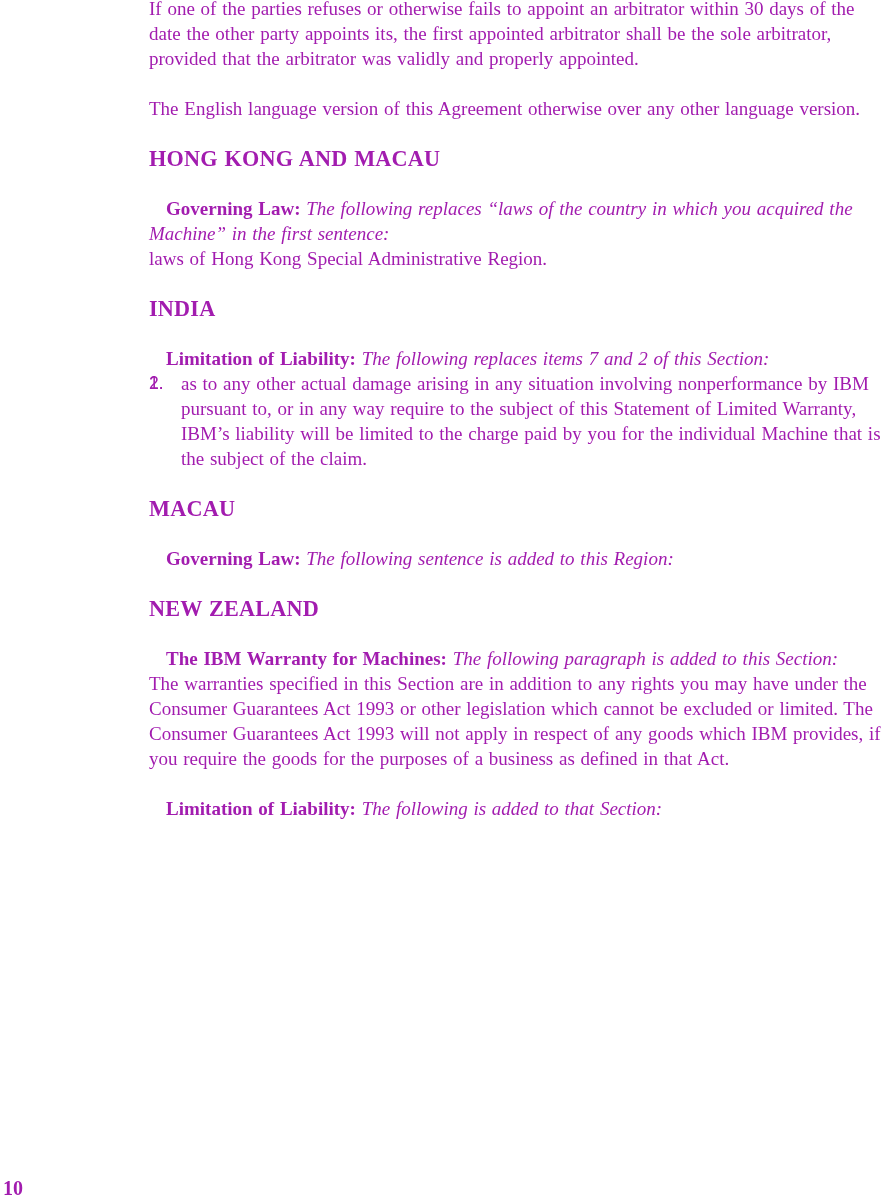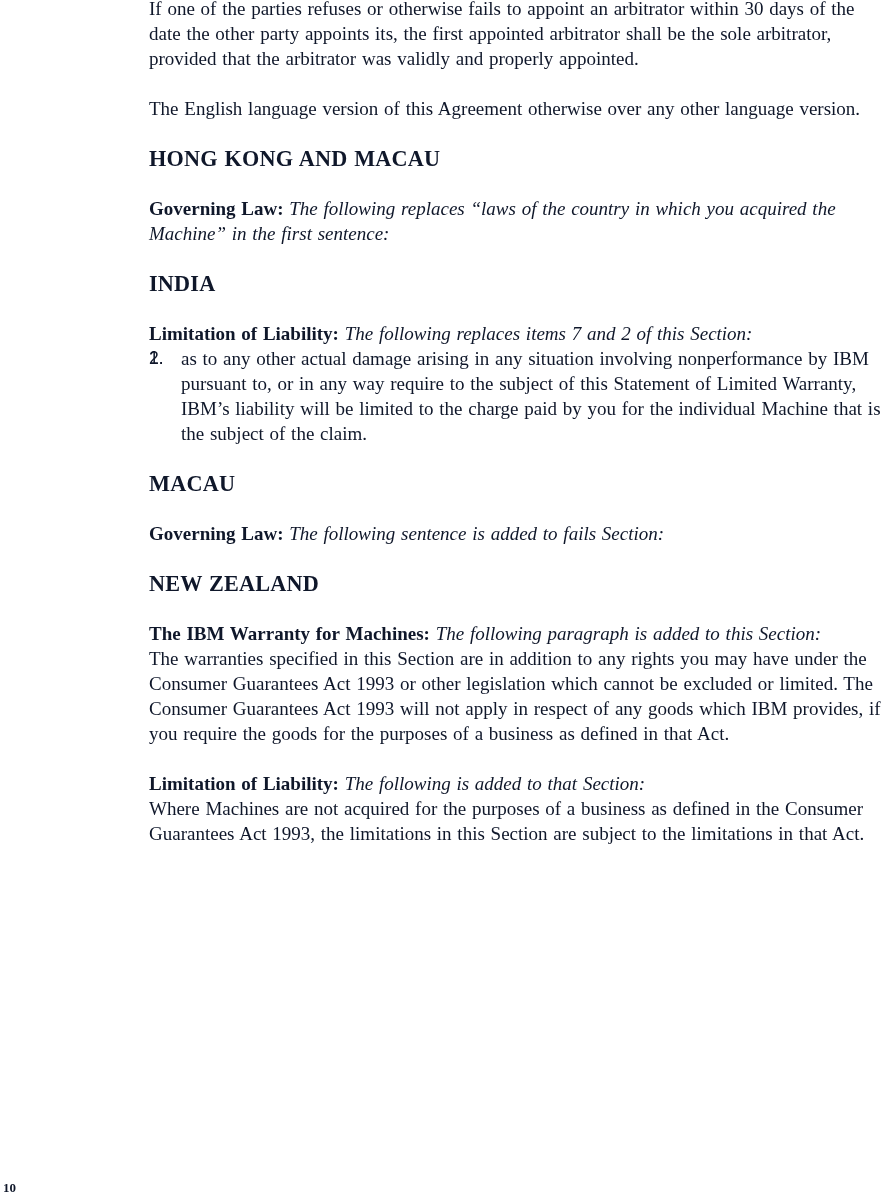--- a/index.html
+++ b/index.html
@@ -7,97 +7,97 @@
     padding: 0;
     background: #ffffff;
   }
   .page {
     position: relative;
     width: 884px;
     height: 1199px;
     background: #ffffff;
     overflow: hidden;
     font-family: "Liberation Serif", serif;
-    color: #0f172a;
+    color: #a21caf;
   }
   .content {
     position: absolute;
     left: 149px;
     top: -4px;
     width: 737px;
     font-size: 19px;
     line-height: 25px;
     word-spacing: 1px;
     text-align: left;
   }
   .block { margin: 0 0 25px 0; }
   .block.no-gap { margin-bottom: 0; }
   .heading {
     font-weight: bold;
     letter-spacing: 0.2px;
     margin: 0 0 25px 0;
   }
-  .lead { font-weight: bold; }
+  .lead { font-weight: bold; margin-left: 17px; }
   .ital { font-style: italic; }
   .olist { margin: 0 0 25px 0; }
   .olist-item {
     position: relative;
     padding-left: 32px;
   }
   .olist-marker {
     position: absolute;
     left: 0;
     top: 0;
     font-family: "Liberation Sans", sans-serif;
     font-size: 17.5px;
     line-height: 25px;
   }
   .page-number {
     position: absolute;
     left: 3px;
     top: 1177px;
     font-weight: bold;
-    font-size: 13px;
+    font-size: 20px;
     line-height: 22px;
   }
 </style>
 </head>
 <body>
 
 <div class="page">
   <div class="content">
 
     <p class="block"><span>If one of the parties refuses or otherwise fails to appoint an arbitrator within 30 days of the date the other party appoints its, the first appointed arbitrator shall be the sole arbitrator, provided that the arbitrator was validly and properly appointed.</span></p>
 
     <p class="block"><span>The English language version of this Agreement otherwise over any other language version.</span></p>
 
     <h3 class="heading"><span>HONG KONG AND MACAU</span></h3>
 
-    <p class="block"><span class="lead">Governing Law:</span> <span class="ital">The following replaces “laws of the country in which you acquired the Machine” in the first sentence:</span><br></p>
+    <p class="block"><span class="lead">Governing Law:</span> <span class="ital">The following replaces “laws of the country in which you acquired the Machine” in the first sentence:</span><br><span>laws of Hong Kong Special Administrative Region.</span></p>
 
     <h3 class="heading"><span>INDIA</span></h3>
 
     <p class="block no-gap"><span class="lead">Limitation of Liability:</span> <span class="ital">The following replaces items 7 and 2 of this Section:</span></p>
 
     <div class="olist">
       <div class="olist-item">
         <span class="olist-marker">1.</span>
       </div>
       <div class="olist-item">
         <span class="olist-marker">2.</span>
         <span>as to any other actual damage arising in any situation involving nonperformance by IBM pursuant to, or in any way require to the subject of this Statement of Limited Warranty, IBM’s liability will be limited to the charge paid by you for the individual Machine that is the subject of the claim.</span>
       </div>
     </div>
 
     <h3 class="heading"><span>MACAU</span></h3>
 
-    <p class="block"><span class="lead">Governing Law:</span> <span class="ital">The following sentence is added to fails Section:</span><br></p>
+    <p class="block"><span class="lead">Governing Law:</span> <span class="ital">The following sentence is added to this Region:</span><br></p>
 
     <h3 class="heading"><span>NEW ZEALAND</span></h3>
 
     <p class="block"><span class="lead">The IBM Warranty for Machines:</span> <span class="ital">The following paragraph is added to this Section:</span><br><span>The warranties specified in this Section are in addition to any rights you may have under the Consumer Guarantees Act 1993 or other legislation which cannot be excluded or limited. The Consumer Guarantees Act 1993 will not apply in respect of any goods which IBM provides, if you require the goods for the purposes of a business as defined in that Act.</span></p>
 
-    <p class="block"><span class="lead">Limitation of Liability:</span> <span class="ital">The following is added to that Section:</span><br><span>Where Machines are not acquired for the purposes of a business as defined in the Consumer Guarantees Act 1993, the limitations in this Section are subject to the limitations in that Act.</span></p>
+    <p class="block"><span class="lead">Limitation of Liability:</span> <span class="ital">The following is added to that Section:</span><br></p>
 
   </div>
 
   <div class="page-number">10</div>
 </div>
 
 </body></html>

